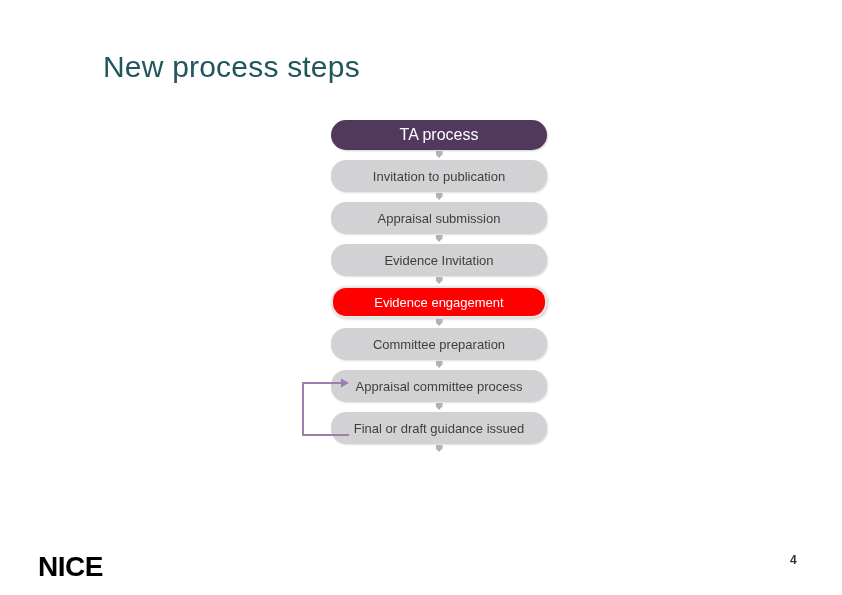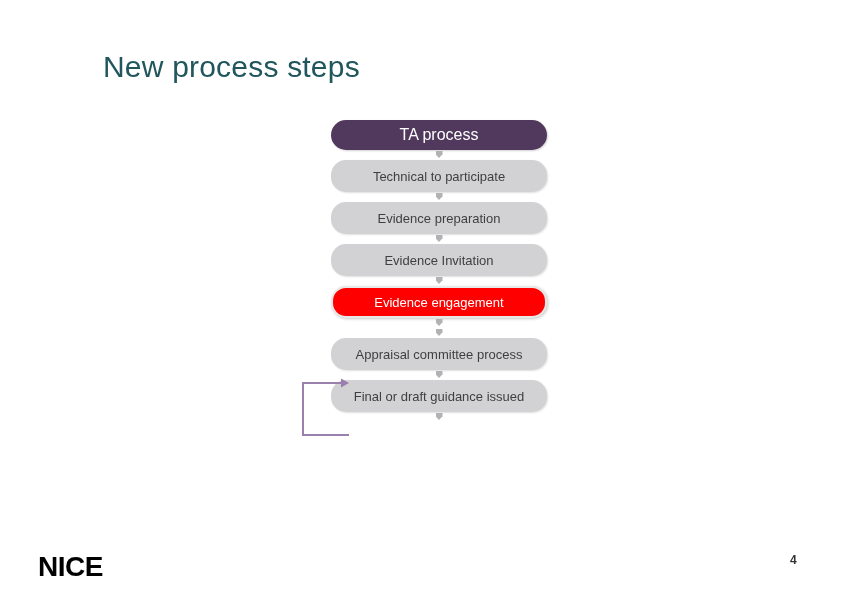--- a/index.html
+++ b/index.html
@@ -134,47 +134,50 @@
 
     <div class="flow-step header">
       <span>TA process</span>
     </div>
 
     <div class="connector">
       <div class="chev"></div>
     </div>
 
     <div class="flow-step">
-      <span>Technical to participate</span>
-    </div>
-    <div class="connector">
-      <div class="chev"></div>
-    </div>
-
-    <div class="flow-step">
-      <span>Evidence preparation</span>
+      <span>Invitation to publication</span>
+    </div>
+    <div class="connector">
+      <div class="chev"></div>
+    </div>
+
+    <div class="flow-step">
+      <span>Appraisal submission</span>
     </div>
     <div class="connector">
       <div class="chev"></div>
     </div>
 
     <div class="flow-step">
       <span>Evidence Invitation</span>
     </div>
     <div class="connector">
       <div class="chev"></div>
     </div>
 
     <div class="flow-step highlight">
       <span>Evidence engagement</span>
     </div>
     <div class="connector">
       <div class="chev"></div>
     </div>
 
+    <div class="flow-step">
+      <span>Committee preparation</span>
+    </div>
     <div class="connector">
       <div class="chev"></div>
     </div>
 
     <div class="flow-step">
       <span>Appraisal committee process</span>
     </div>
     <div class="connector">
       <div class="chev"></div>
     </div>

